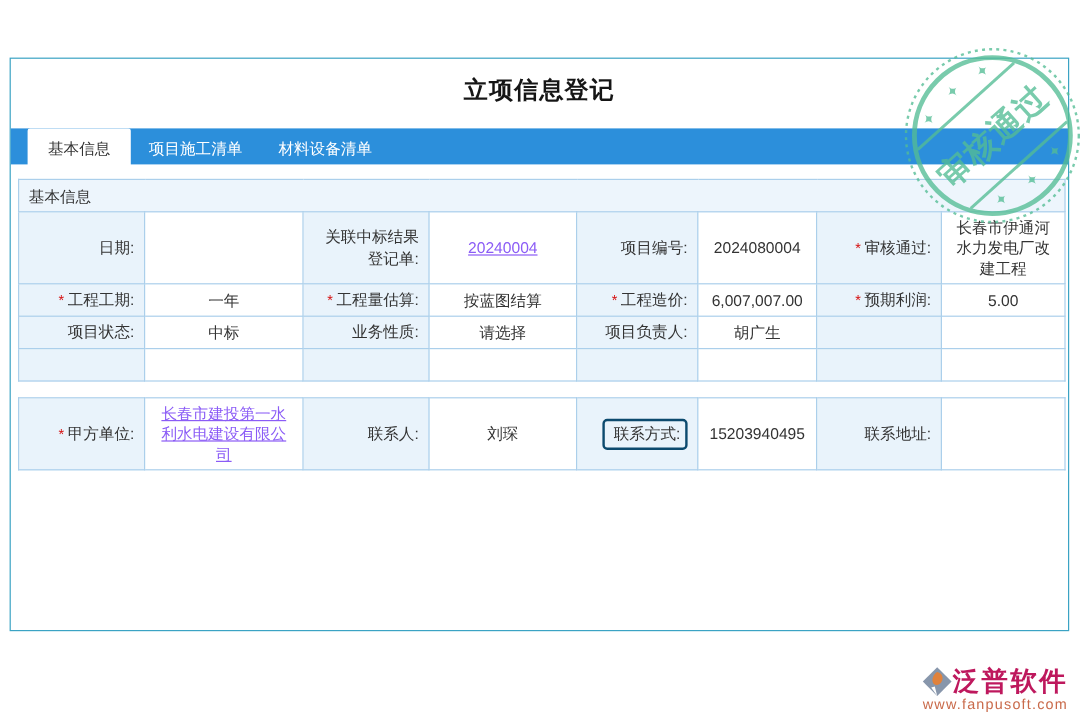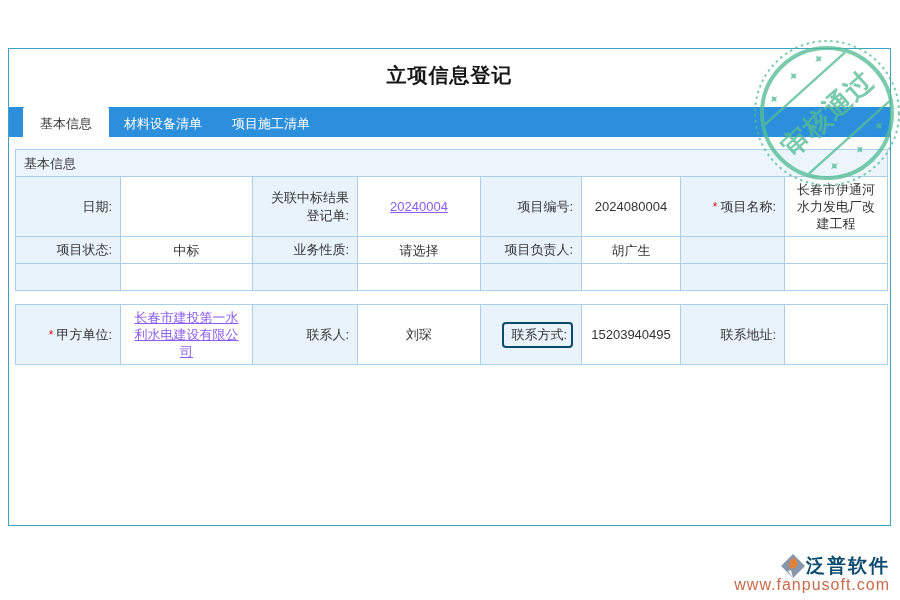--- a/index.html
+++ b/index.html
@@ -22,36 +22,36 @@
   td.lbl { background:#e9f3fb; text-align:right; padding:4px 8px 4px 2px; }
   td.val { background:#ffffff; text-align:center; }
   .req { color:#d60e0e; margin-right:3px; font-size:12px; }
   a.cell-link { color:#8b5cf6; text-decoration:underline; cursor:pointer; }
   .redbox { display:inline-block; border:2px solid #0c4a6e; border-radius:4px;
             padding:2px 4px; }
   .stamp { position:absolute; left:742px; top:28px; z-index:5; opacity:0.78;
            pointer-events:none; }
   .footer-logo { position:absolute; right:10px; bottom:6px; text-align:right; }
   .brand-row { display:flex; align-items:center; justify-content:flex-end; }
-  .brand-text { font-size:19px; font-weight:bold; color:#0c4a6e; letter-spacing:2px;
+  .brand-text { font-size:22px; font-weight:bold; color:#be185d; letter-spacing:2px;
                 margin-left:0; }
-  .brand-url { font-size:16px; color:#c96a4a; margin-top:-3px; letter-spacing:1px; }
+  .brand-url { font-size:12px; color:#c96a4a; margin-top:-3px; letter-spacing:1px; }
 </style>
 </head>
 <body>
 
 <div class="frame">
 
   <div class="container">
     <div class="page-title">立项信息登记</div>
 
     <div class="tabbar">
       <div class="tab active">基本信息</div>
+      <div class="tab">项目施工清单</div>
       <div class="tab">材料设备清单</div>
-      <div class="tab">项目施工清单</div>
     </div>
 
     <table class="grid">
       <colgroup>
         <col style="width:105px">
           <col style="width:132px">
           <col style="width:105px">
           <col style="width:123px">
         <col style="width:101px">
           <col style="width:99px">
@@ -62,22 +62,32 @@
           <tr>
         <td class="sec" colspan="8">基本信息</td>
       </tr>
       <tr>
         <td class="lbl"><span class="req"></span><span>日期:</span></td>
         <td class="val"></td>
         <td class="lbl"><span class="req"></span><span>关联中标结果登记单:</span></td>
         <td class="val"><a class="cell-link">20240004</a></td>
         <td class="lbl"><span class="req"></span><span>项目编号:</span></td>
         <td class="val">2024080004</td>
-        <td class="lbl"><span class="req">*</span><span>项目名称:</span></td>
+        <td class="lbl"><span class="req">*</span><span>审核通过:</span></td>
         <td class="val">长春市伊通河水力发电厂改建工程</td>
+      </tr>
+      <tr>
+        <td class="lbl"><span class="req">*</span><span>工程工期:</span></td>
+        <td class="val">一年</td>
+        <td class="lbl"><span class="req">*</span><span>工程量估算:</span></td>
+        <td class="val">按蓝图结算</td>
+        <td class="lbl"><span class="req">*</span><span>工程造价:</span></td>
+        <td class="val">6,007,007.00</td>
+        <td class="lbl"><span class="req">*</span><span>预期利润:</span></td>
+        <td class="val">5.00</td>
       </tr>
       <tr>
         <td class="lbl"><span class="req"></span><span>项目状态:</span></td>
         <td class="val">中标</td>
         <td class="lbl"><span class="req"></span><span>业务性质:</span></td>
         <td class="val">请选择</td>
         <td class="lbl"><span class="req"></span><span>项目负责人:</span></td>
         <td class="val">胡广生</td>
         <td class="lbl"></td>
         <td class="val"></td>

